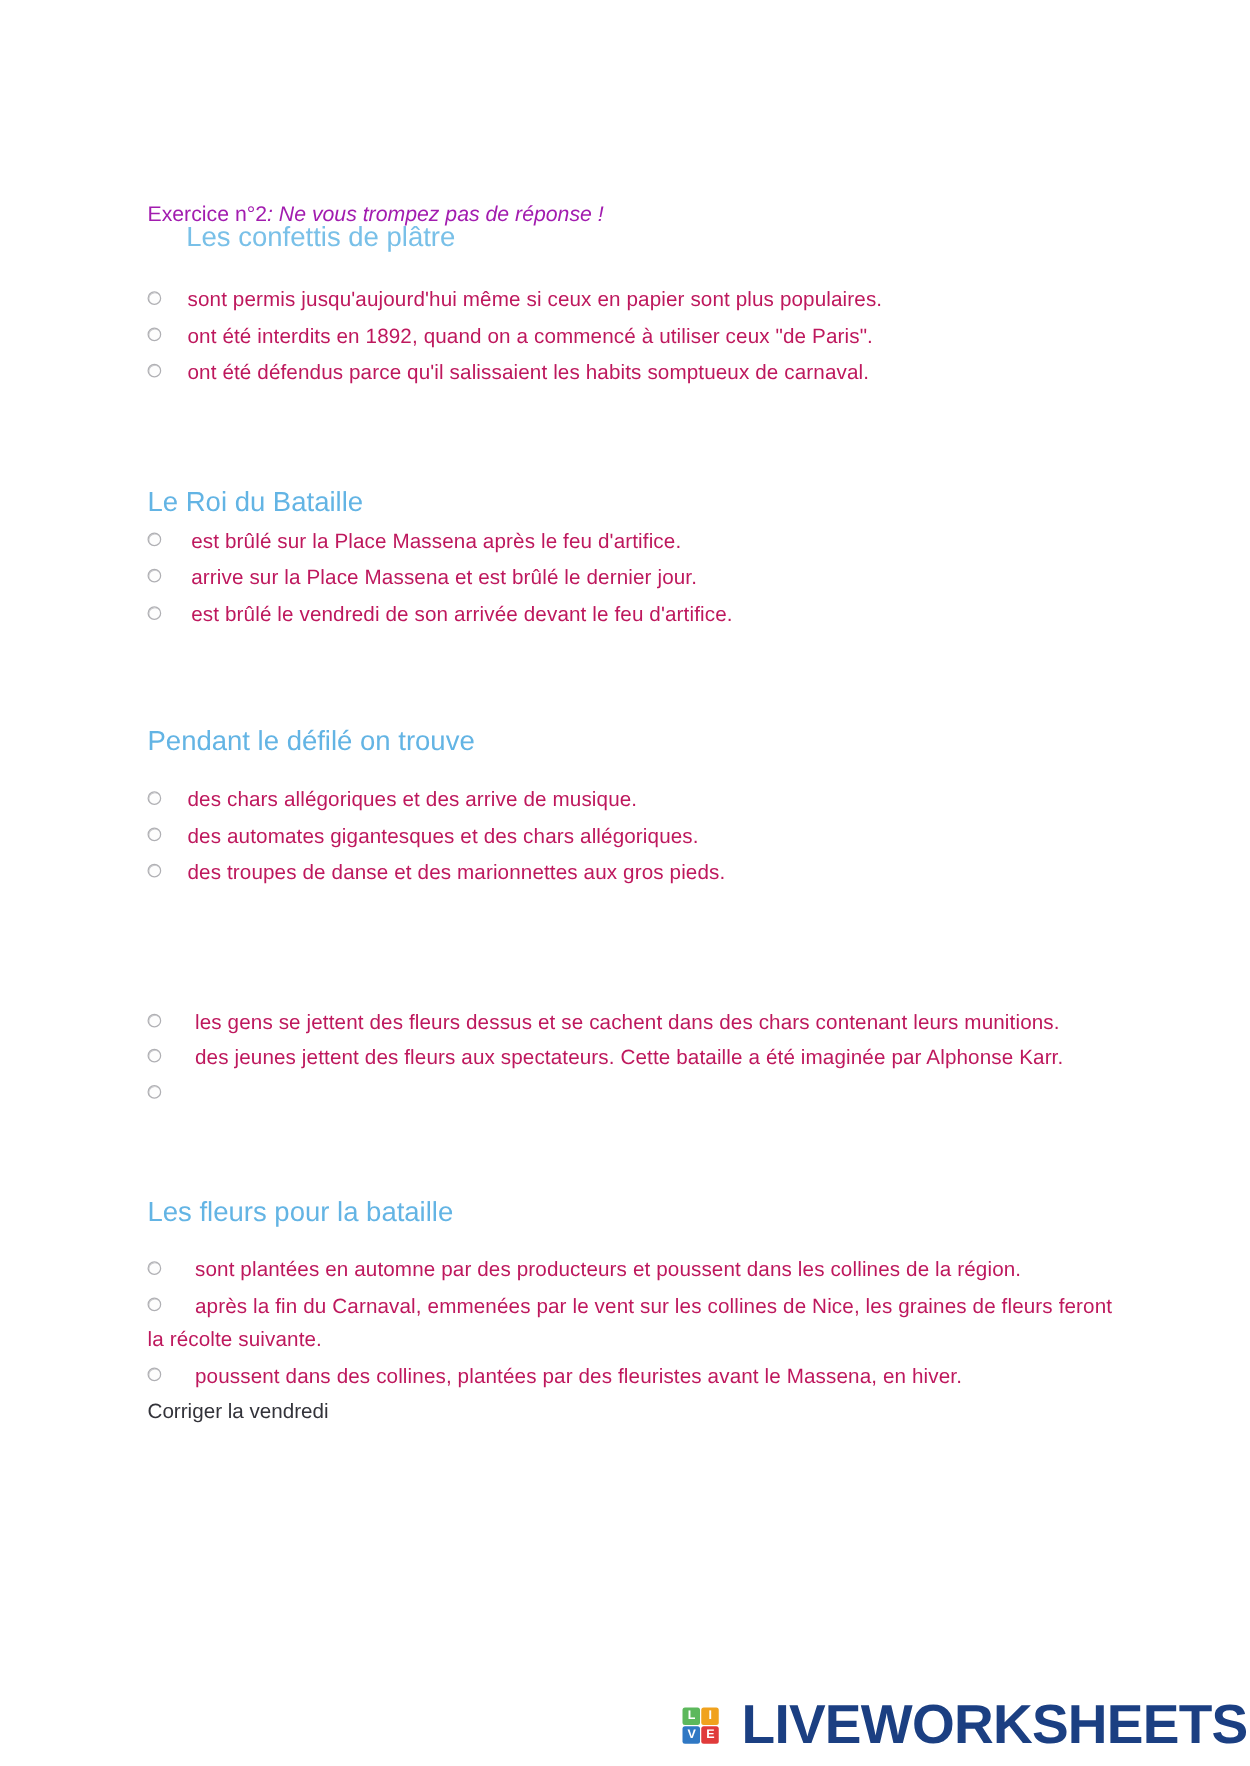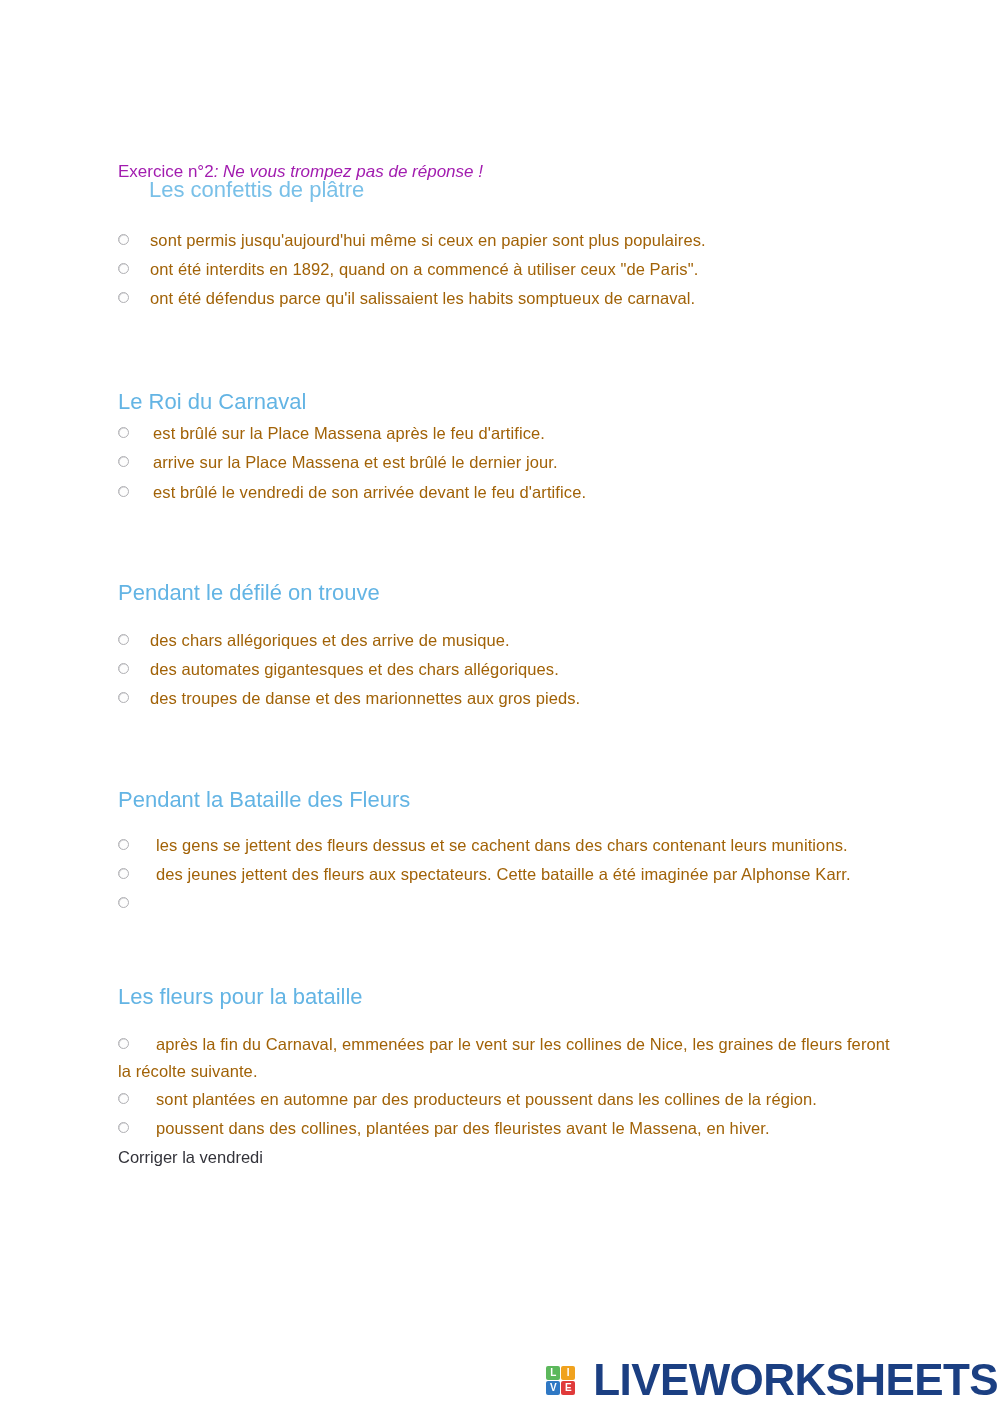--- a/index.html
+++ b/index.html
@@ -61,21 +61,21 @@
   }
 
   .options {
     margin: 0;
     padding: 0;
     list-style: none;
   }
   .option {
     position: relative;
     font-size: 16.5px;
-    color: #a16207;
+    color: #be185d;
     line-height: 1.78;
     letter-spacing: 0.1px;
   }
   .radio {
     display: inline-block;
     width: 11px;
     height: 11px;
     border-radius: 50%;
     border: 1px solid #b0b0b4;
     background: #fdfdfd;
@@ -176,21 +176,21 @@
         <li class="option">
           <span class="radio"></span><span class="otext">ont été interdits en 1892, quand on a commencé à utiliser ceux "de Paris".</span>
         </li>
         <li class="option">
           <span class="radio"></span><span class="otext">ont été défendus parce qu'il salissaient les habits somptueux de carnaval.</span>
         </li>
       </ul>
     </div>
 
     <div class="question-block q2">
-      <h2 class="q-heading">Le Roi du Carnaval</h2>
+      <h2 class="q-heading">Le Roi du Bataille</h2>
       <ul class="options">
         <li class="option">
           <span class="radio"></span><span class="otext">est brûlé sur la Place Massena après le feu d'artifice.</span>
         </li>
         <li class="option">
           <span class="radio"></span><span class="otext">arrive sur la Place Massena et est brûlé le dernier jour.</span>
         </li>
         <li class="option">
           <span class="radio"></span><span class="otext">est brûlé le vendredi de son arrivée devant le feu d'artifice.</span>
         </li>
@@ -206,42 +206,41 @@
         <li class="option">
           <span class="radio"></span><span class="otext">des automates gigantesques et des chars allégoriques.</span>
         </li>
         <li class="option">
           <span class="radio"></span><span class="otext">des troupes de danse et des marionnettes aux gros pieds.</span>
         </li>
       </ul>
     </div>
 
     <div class="question-block q4">
-      <h2 class="q-heading">Pendant la Bataille des Fleurs</h2>
       <ul class="options">
         <li class="option">
           <span class="radio"></span><span class="otext">les gens se jettent des fleurs dessus et se cachent dans des chars contenant leurs munitions.</span>
         </li>
         <li class="option">
           <span class="radio"></span><span class="otext">des jeunes jettent des fleurs aux spectateurs. Cette bataille a été imaginée par Alphonse Karr.</span>
         </li>
         <li class="option">
           <span class="radio"></span>
         </li>
       </ul>
     </div>
 
     <div class="question-block q5">
       <h2 class="q-heading">Les fleurs pour la bataille</h2>
       <ul class="options">
         <li class="option">
+          <span class="radio"></span><span class="otext">sont plantées en automne par des producteurs et poussent dans les collines de la région.</span>
+        </li>
+        <li class="option">
           <span class="radio"></span><span class="otext">après la fin du Carnaval, emmenées par le vent sur les collines de Nice, les graines de fleurs feront la récolte suivante.</span>
-        </li>
-        <li class="option">
-          <span class="radio"></span><span class="otext">sont plantées en automne par des producteurs et poussent dans les collines de la région.</span>
         </li>
         <li class="option">
           <span class="radio"></span><span class="otext">poussent dans des collines, plantées par des fleuristes avant le Massena, en hiver.</span>
         </li>
       </ul>
       <div class="correct-link">Corriger la vendredi</div>
     </div>
 
   </div>
 

